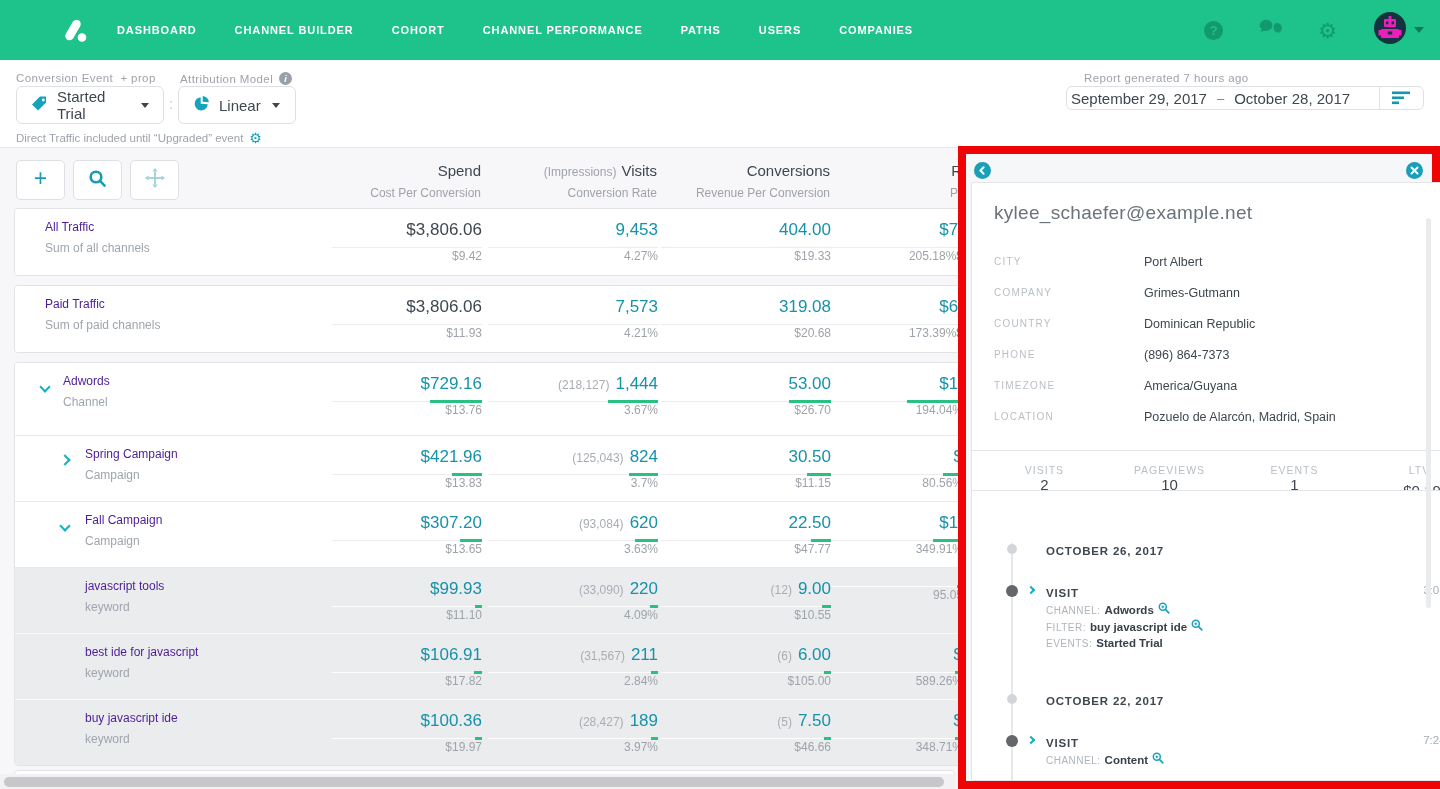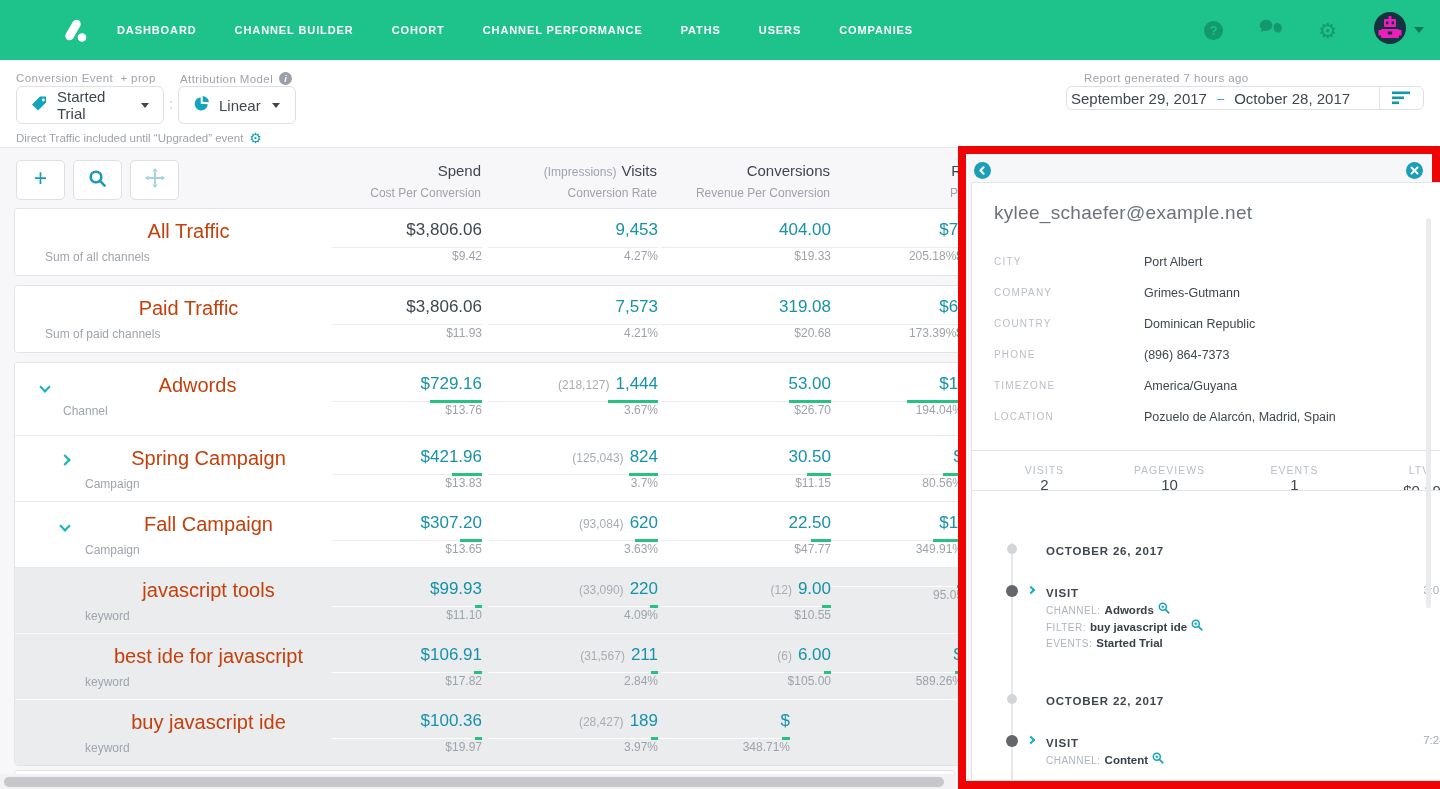--- a/index.html
+++ b/index.html
@@ -58,21 +58,21 @@
           border-radius:4px; overflow:hidden; }
   .row { display:flex; align-items:flex-start; height:66px; padding-top:11px; background:#fff; }
   .row.tall { height:72px; }
   .row + .row { border-top:1px solid #E9EAEC; }
   .row.shaded { background:#EBECEE; }
   .row.shaded + .row.shaded { border-top:1px solid #FAFAFB; }
   .namecol { width:317px; position:relative; }
   .lv0 .namecol { padding-left:30px; }
   .lv1 .namecol { padding-left:48px; }
   .lv2 .namecol { padding-left:70px; }
-  .rname { font-size:20px; color:#c2410c; white-space:nowrap;text-align:center; }
+  .rname { font-size:12px; color:#4c1d95; white-space:nowrap; }
   .rtype { font-size:12px; color:#9FA5AD; margin-top:7px; }
   .chev { display:none; width:8px; height:8px; border-right:2px solid #14B0C6; border-bottom:2px solid #14B0C6;
           position:absolute; top:9px; }
   .chev.down { display:block; transform:rotate(45deg); }
   .chev.right { display:block; transform:rotate(-45deg); }
   .lv1 .chev { left:26px; }
   .lv2 .chev { left:46px; }
   .cell { text-align:right; }
   .cell.spend { width:150px; }
   .cell.visits { width:170px; margin-left:6px; }
@@ -552,20 +552,27 @@
           </div>
         <div class="sub">$19.97</div>
       </div>
       <div class="cell visits">
         <div class="main"><span class="prefix">(28,427)</span><span>189</span></div>
         <div class="vline">
             <div class="bar" style="width: 7px;"></div>
           </div>
         <div class="sub">3.97%</div>
       </div>
+      <div class="cell conv">
+        <div class="main"><span class="prefix">(5)</span><span>7.50</span></div>
+        <div class="vline">
+            <div class="bar" style="width: 7px;"></div>
+          </div>
+        <div class="sub">$46.66</div>
+      </div>
       <div class="cell rev">
         <div class="main">$</div>
         <div class="vline">
             <div class="bar" style="width: 8px;"></div>
           </div>
         <div class="sub"><span>348.71%</span><span class="green-dollar"></span></div>
       </div>
     </div>
   </div>
 

